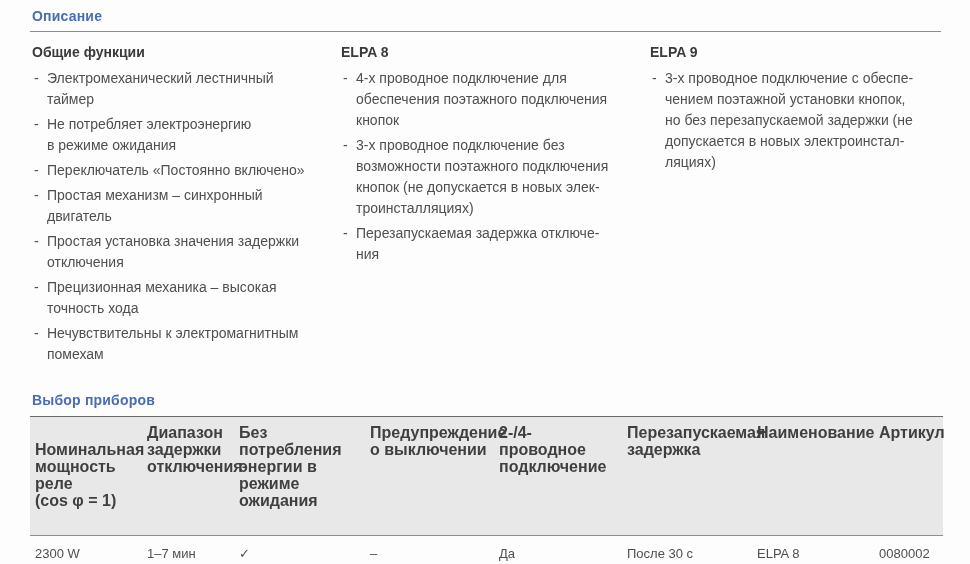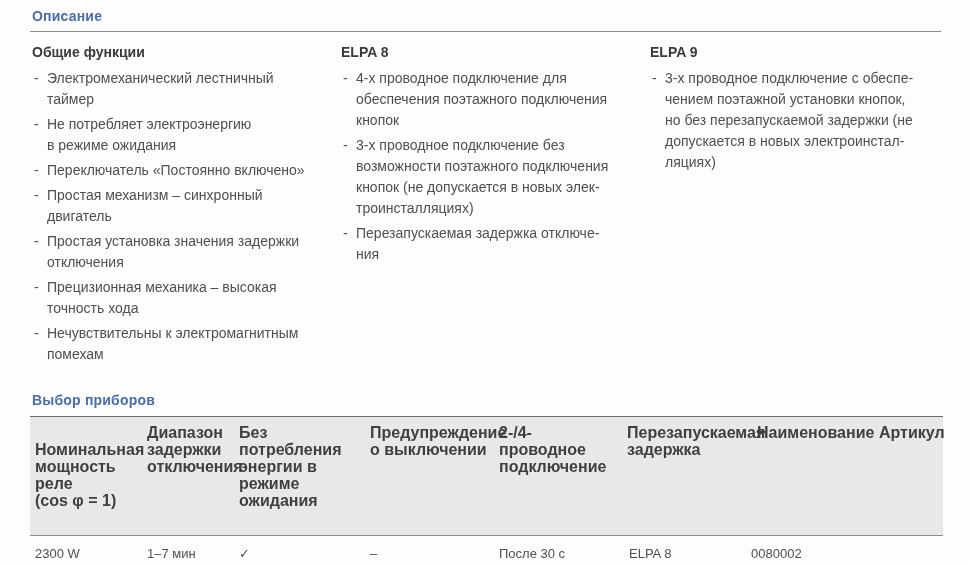--- a/index.html
+++ b/index.html
@@ -174,20 +174,21 @@
 задержка</div>
         <div class="th c7">Наименование</div>
         <div class="th c8">Артикул</div>
       </div>
 
       <div class="trow">
         <div class="td c1">2300 W</div>
         <div class="td c2">1–7 мин</div>
         <div class="td c3">✓</div>
         <div class="td c4">–</div>
+        <div class="td c5">Да</div>
         <div class="td c6">После 30 с</div>
         <div class="td c7">ELPA 8</div>
         <div class="td c8">0080002</div>
       </div>
 
     </div>
   </div>
 
 </div>
 

